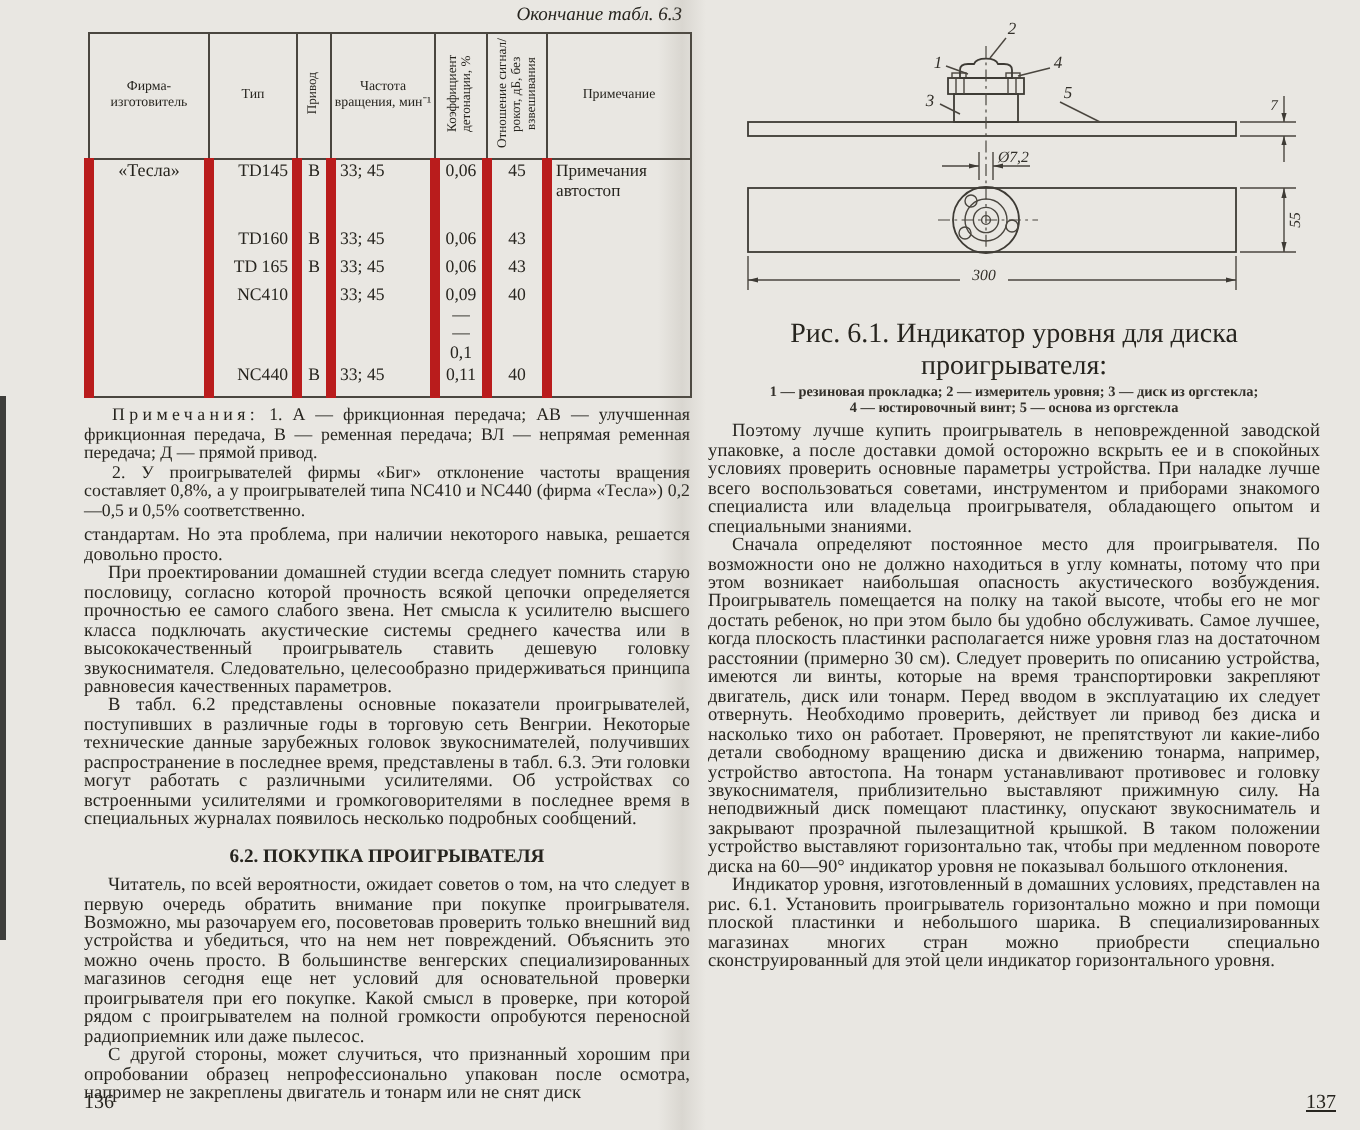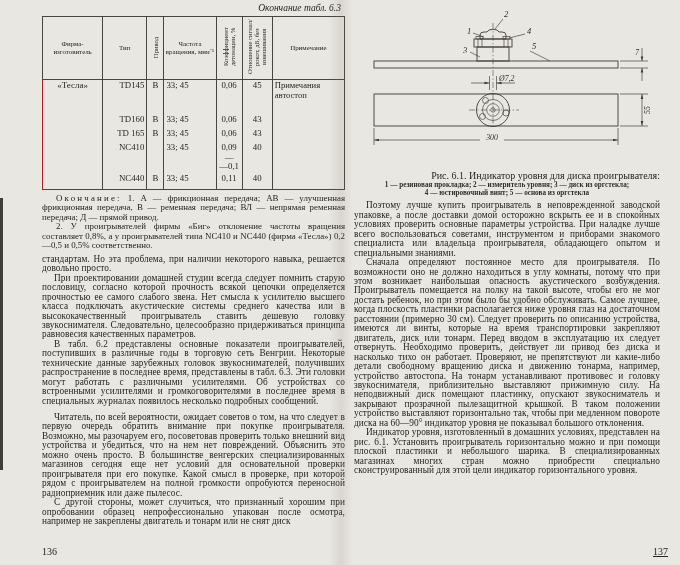--- a/index.html
+++ b/index.html
@@ -18,21 +18,21 @@
   .page{position:absolute;top:0;height:565px;box-sizing:border-box;}
   #page-left{left:14px;width:340px;padding:3px 9px 0 28px;}
   #page-right{left:340px;width:340px;padding:4px 20px 0 14px;}
 
   .cont-label{font-style:italic;font-size:9.5px;text-align:right;padding-right:4px;margin-bottom:3px;}
 
   table.spec{border-collapse:collapse;width:303px;table-layout:fixed;
     border:1px solid #4a463f;font-size:8.8px;}
   table.spec th{border:1px solid #4a463f;font-weight:normal;text-align:center;
     vertical-align:middle;padding:1px;font-size:6.9px;line-height:7.6px;height:60px;}
-  table.spec td{border-left:1px solid #b91c1c;border-right:1px solid #4a463f;
+  table.spec td{border-left:5px solid #b91c1c;border-right:1px solid #4a463f;
     padding:1px 2px;vertical-align:top;line-height:9.6px;}
   .vh{display:inline-block;writing-mode:vertical-rl;transform:rotate(180deg);
     font-size:6.6px;line-height:7.2px;max-height:56px;}
   td.manuf{vertical-align:middle;text-align:center;font-size:9px;}
   td.c{text-align:center;}
   td.typ{padding-left:5px;text-align:right;}
   td.spd{padding-left:4px;}
   td.pre{white-space:pre-line;}
   td.note-cell{font-size:8.6px;line-height:9px;padding-left:3px;}
   tr.r1 td{height:32px;}
@@ -51,21 +51,21 @@
   .txt-gap{height:4px;}
 
   .sec-head{text-align:center;font-weight:bold;font-size:9.6px;line-height:11.5px;
     margin:7px 0 5px 0;}
 
   .pagenum{position:absolute;bottom:8px;font-size:10px;}
   #page-left .pagenum{left:28px;}
   #page-right .pagenum{right:12px;text-decoration:underline;}
 
   .fig-wrap{margin-left:4px;}
-  .fig-caption{text-align:right;font-size:10px;margin-top:14px;}
+  .fig-caption{text-align:center;font-size:14px;margin-top:3px;}
   .fig-legend{text-align:center;font-size:7.2px;line-height:8.2px;font-weight:bold;color:#33302a;}
 
   svg .ln{stroke:#3e3b35;stroke-width:0.9;fill:none;}
   svg .thin{stroke:#4a463f;stroke-width:0.7;fill:none;}
   svg .dash{stroke:#4a463f;stroke-width:0.6;fill:none;stroke-dasharray:6 2.2 1.4 2.2;}
   svg .arr{fill:#3e3b35;stroke:none;}
   svg text{font-family:"Liberation Serif", serif;font-style:italic;fill:#33302a;}
 </style>
 </head>
 <body>
@@ -137,30 +137,31 @@
         <td class="c">В</td>
         <td class="spd">33; 45</td>
         <td class="c">0,11</td>
         <td class="c">40</td>
         <td class="note-cell"></td>
       </tr>
     </tbody>
   </table>
 
   <div class="notes">
-    <p class="ind"><span class="sp-label">Окончание:</span> <span>1. А — фрикционная передача; АВ — улучшенная фрикционная передача, В — ременная передача; ВЛ — непрямая ременная передача; Д — прямой привод.</span></p>
+    <p class="ind"><span class="sp-label">Примечания:</span> <span>1. А — фрикционная передача; АВ — улучшенная фрикционная передача, В — ременная передача; ВЛ — непрямая ременная передача; Д — прямой привод.</span></p>
     <p class="ind">2. У проигрывателей фирмы «Биг» отклонение частоты вращения составляет 0,8%, а у проигрывателей типа NC410 и NC440 (фирма «Тесла») 0,2—0,5 и 0,5% соответственно.</p>
   </div>
 
   <div class="txt-gap"></div>
   <p class="bt noind">стандартам. Но эта проблема, при наличии некоторого навыка, решается довольно просто.</p>
   <p class="bt">При проектировании домашней студии всегда следует помнить старую пословицу, согласно которой прочность всякой цепочки определяется прочностью ее самого слабого звена. Нет смысла к усилителю высшего класса подключать акустические системы среднего качества или в высококачественный проигрыватель ставить дешевую головку звукоснимателя. Следовательно, целесообразно придерживаться принципа равновесия качественных параметров.</p>
   <p class="bt">В табл. 6.2 представлены основные показатели проигрывателей, поступивших в различные годы в торговую сеть Венгрии. Некоторые технические данные зарубежных головок звукоснимателей, получивших распространение в последнее время, представлены в табл. 6.3. Эти головки могут работать с различными усилителями. Об устройствах со встроенными усилителями и громкоговорителями в последнее время в специальных журналах появилось несколько подробных сообщений.</p>
 
   <div class="sec-head">
+    <div>6.2. ПОКУПКА ПРОИГРЫВАТЕЛЯ</div>
   </div>
 
   <p class="bt">Читатель, по всей вероятности, ожидает советов о том, на что следует в первую очередь обратить внимание при покупке проигрывателя. Возможно, мы разочаруем его, посоветовав проверить только внешний вид устройства и убедиться, что на нем нет повреждений. Объяснить это можно очень просто. В большинстве венгерских специализированных магазинов сегодня еще нет условий для основательной проверки проигрывателя при его покупке. Какой смысл в проверке, при которой рядом с проигрывателем на полной громкости опробуются переносной радиоприемник или даже пылесос.</p>
   <p class="bt">С другой стороны, может случиться, что признанный хорошим при опробовании образец непрофессионально упакован после осмотра, например не закреплены двигатель и тонарм или не снят диск</p>
 
   <div class="pagenum">136</div>
 </div>
 
 <div class="page" id="page-right">
 

